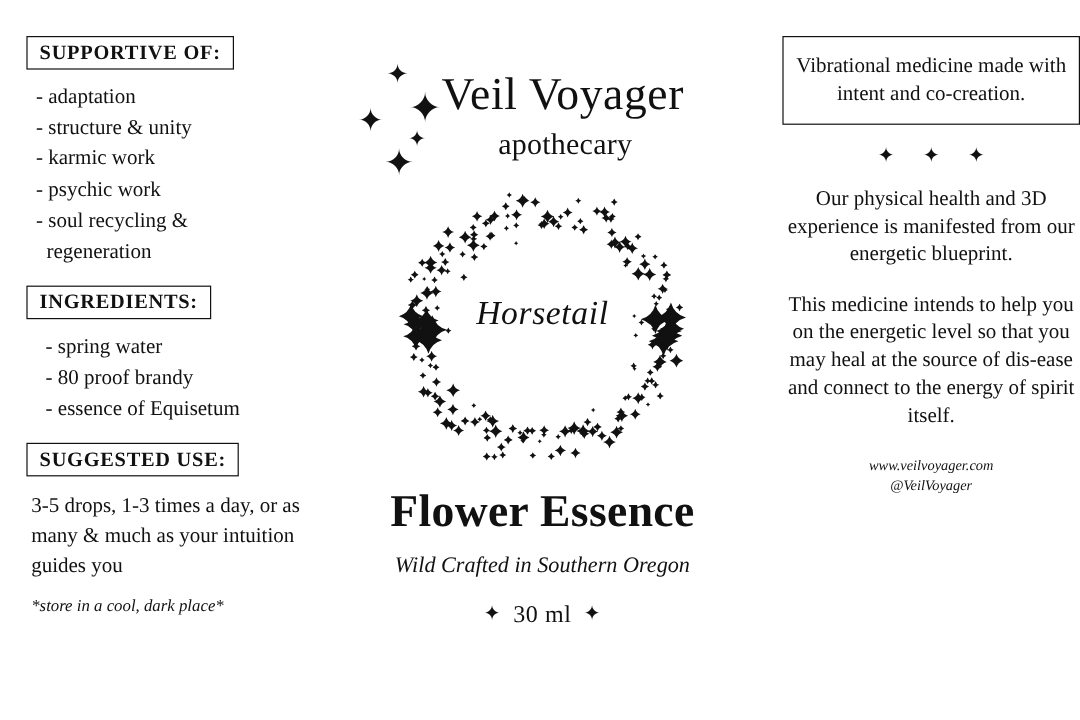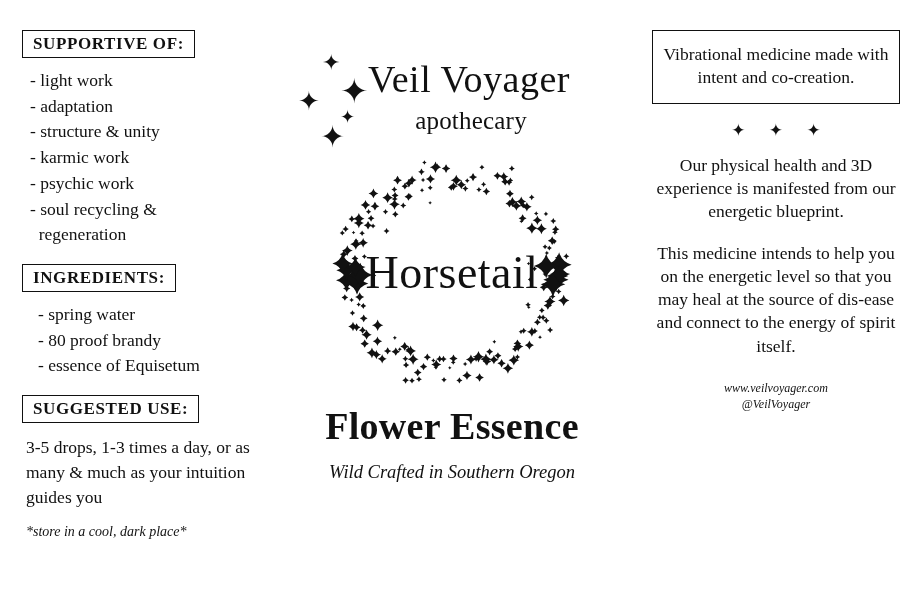--- a/index.html
+++ b/index.html
@@ -116,21 +116,22 @@
     position: absolute;
     left: 0;
     top: 0;
   }
   .wreath-title {
     position: absolute;
     left: 0;
     top: 92px;
     width: 268px;
     font-family: "Liberation Serif", serif;
-    font-size: 46px;
+    font-style: italic;
+    font-size: 28px;
     letter-spacing: 0.5px;
   }
   .product-type {
     font-weight: bold;
     font-size: 38px;
     margin-top: 12px;
     letter-spacing: 0.3px;
   }
   .craft-line {
     font-style: italic;
@@ -185,21 +186,20 @@
 </head>
 <body>
 
 <div class="label">
 
   <div class="col-left">
 
     <div class="boxed-head">SUPPORTIVE OF:</div>
 
     <ul class="left-list">
-      <li>- light work</li>
       <li>- adaptation</li>
       <li>- structure &amp; unity</li>
       <li>- karmic work</li>
       <li>- psychic work</li>
       <li>- soul recycling &amp;</li>
       <li>  regeneration</li>
     </ul>
 
     <div class="boxed-head">INGREDIENTS:</div>
 
@@ -425,20 +425,23 @@
               <path d="M 213.7054921184104 40.425519492018715 Q 214.33695153199065 42.66433014016687 216.5757621801388 43.29578955374711 Q 214.33695153199065 43.92724896732736 213.7054921184104 46.16605961547551 Q 213.07403270483016 43.92724896732736 210.835222056682 43.29578955374711 Q 213.07403270483016 42.66433014016687 213.7054921184104 40.425519492018715 Z"></path>
               <path d="M 210.54659323344404 107.66017053404597 Q 210.93654662850577 109.04273257108302 212.3191086655428 109.43268596614475 Q 210.93654662850577 109.82263936120647 210.54659323344404 111.20520139824352 Q 210.15663983838232 109.82263936120647 208.77407780134527 109.43268596614475 Q 210.15663983838232 109.04273257108302 210.54659323344404 107.66017053404597 Z"></path>
             </g>
         </g>
       </svg>
       <div class="wreath-title">Horsetail</div>
     </div>
 
     <div class="product-type">Flower Essence</div>
     <div class="craft-line">Wild Crafted in Southern Oregon</div>
+    <div class="volume-line">
+      <span class="glyph">✦</span><span>30 ml</span><span class="glyph">✦</span>
+    </div>
   </div>
 
   <div class="col-right">
     <div class="intent-box">Vibrational medicine made with intent and co-creation.</div>
 
     <div class="star-divider">✦ ✦ ✦</div>
 
     <div class="right-para">Our physical health and 3D experience is manifested from our energetic blueprint.</div>
     <div class="right-para">This medicine intends to help you on the energetic level so that you may heal at the source of dis-ease and connect to the energy of spirit itself.</div>
 

